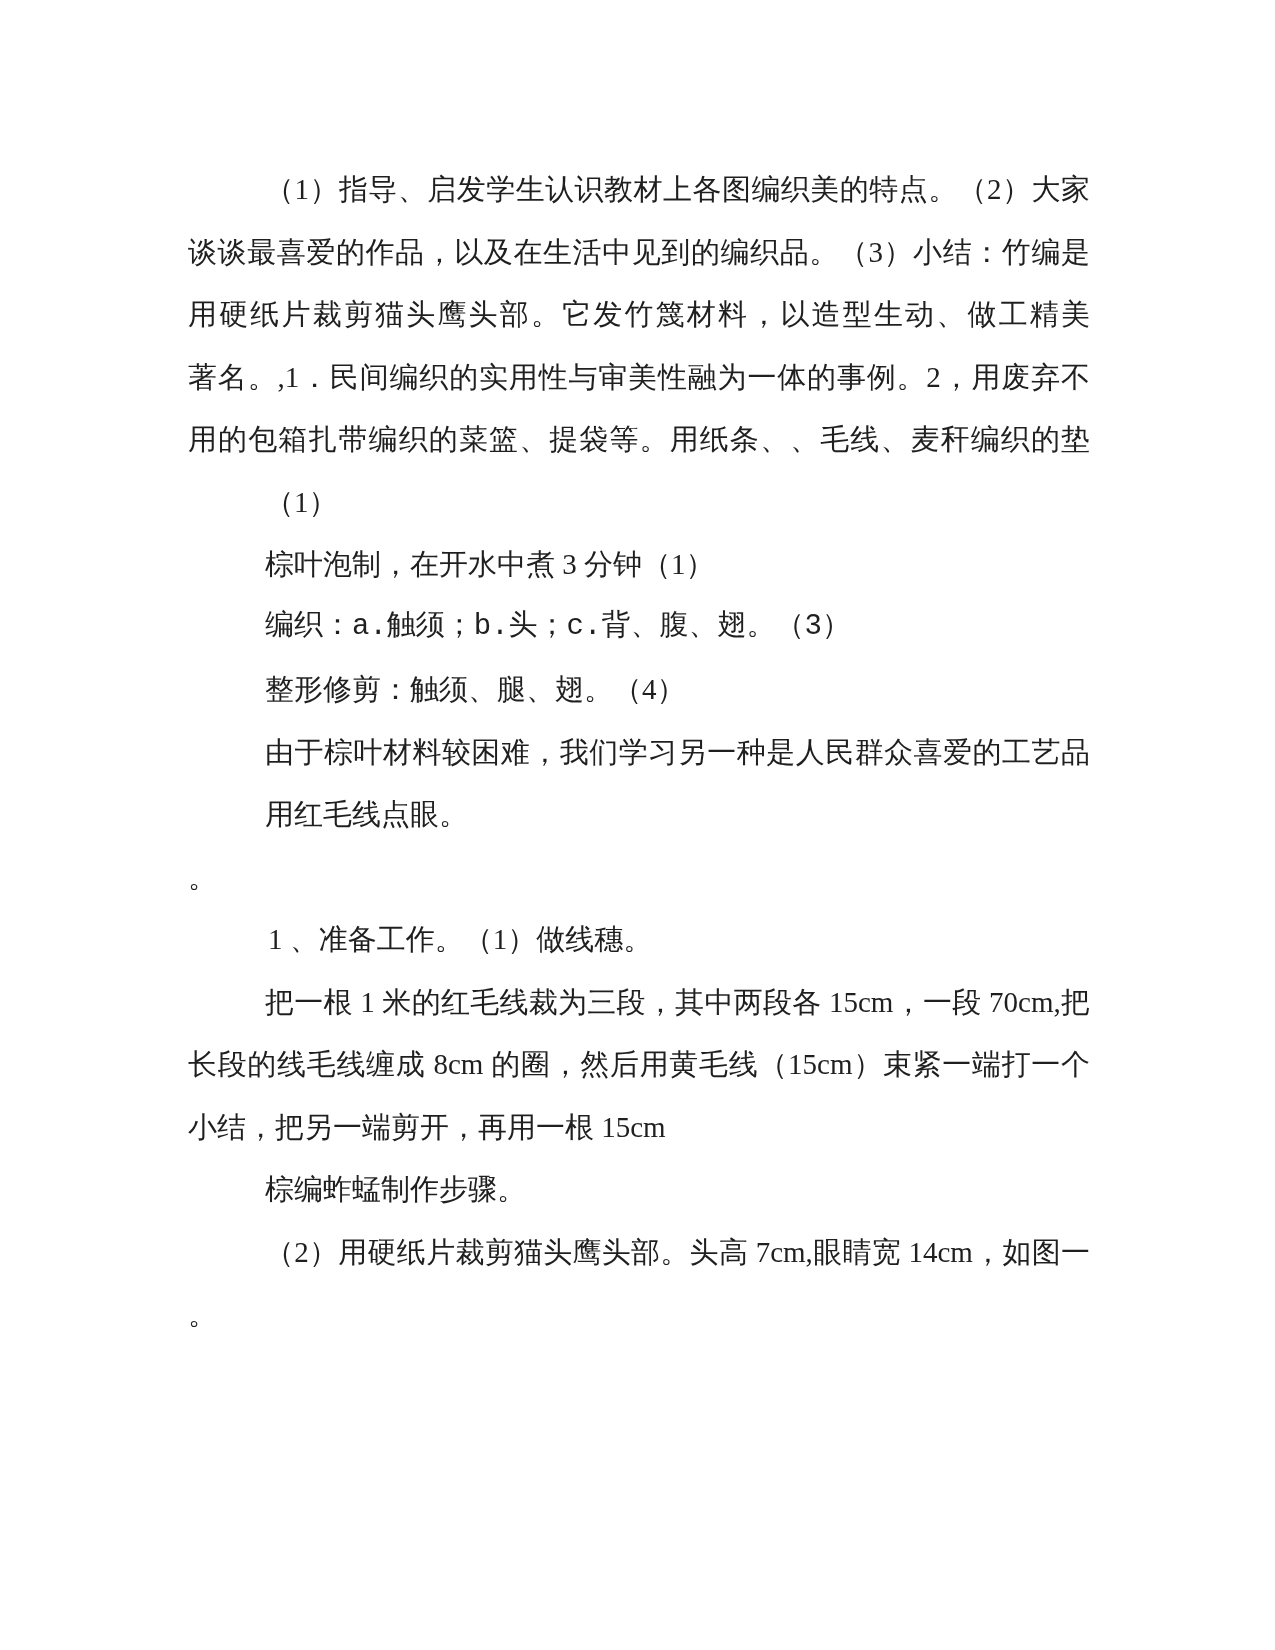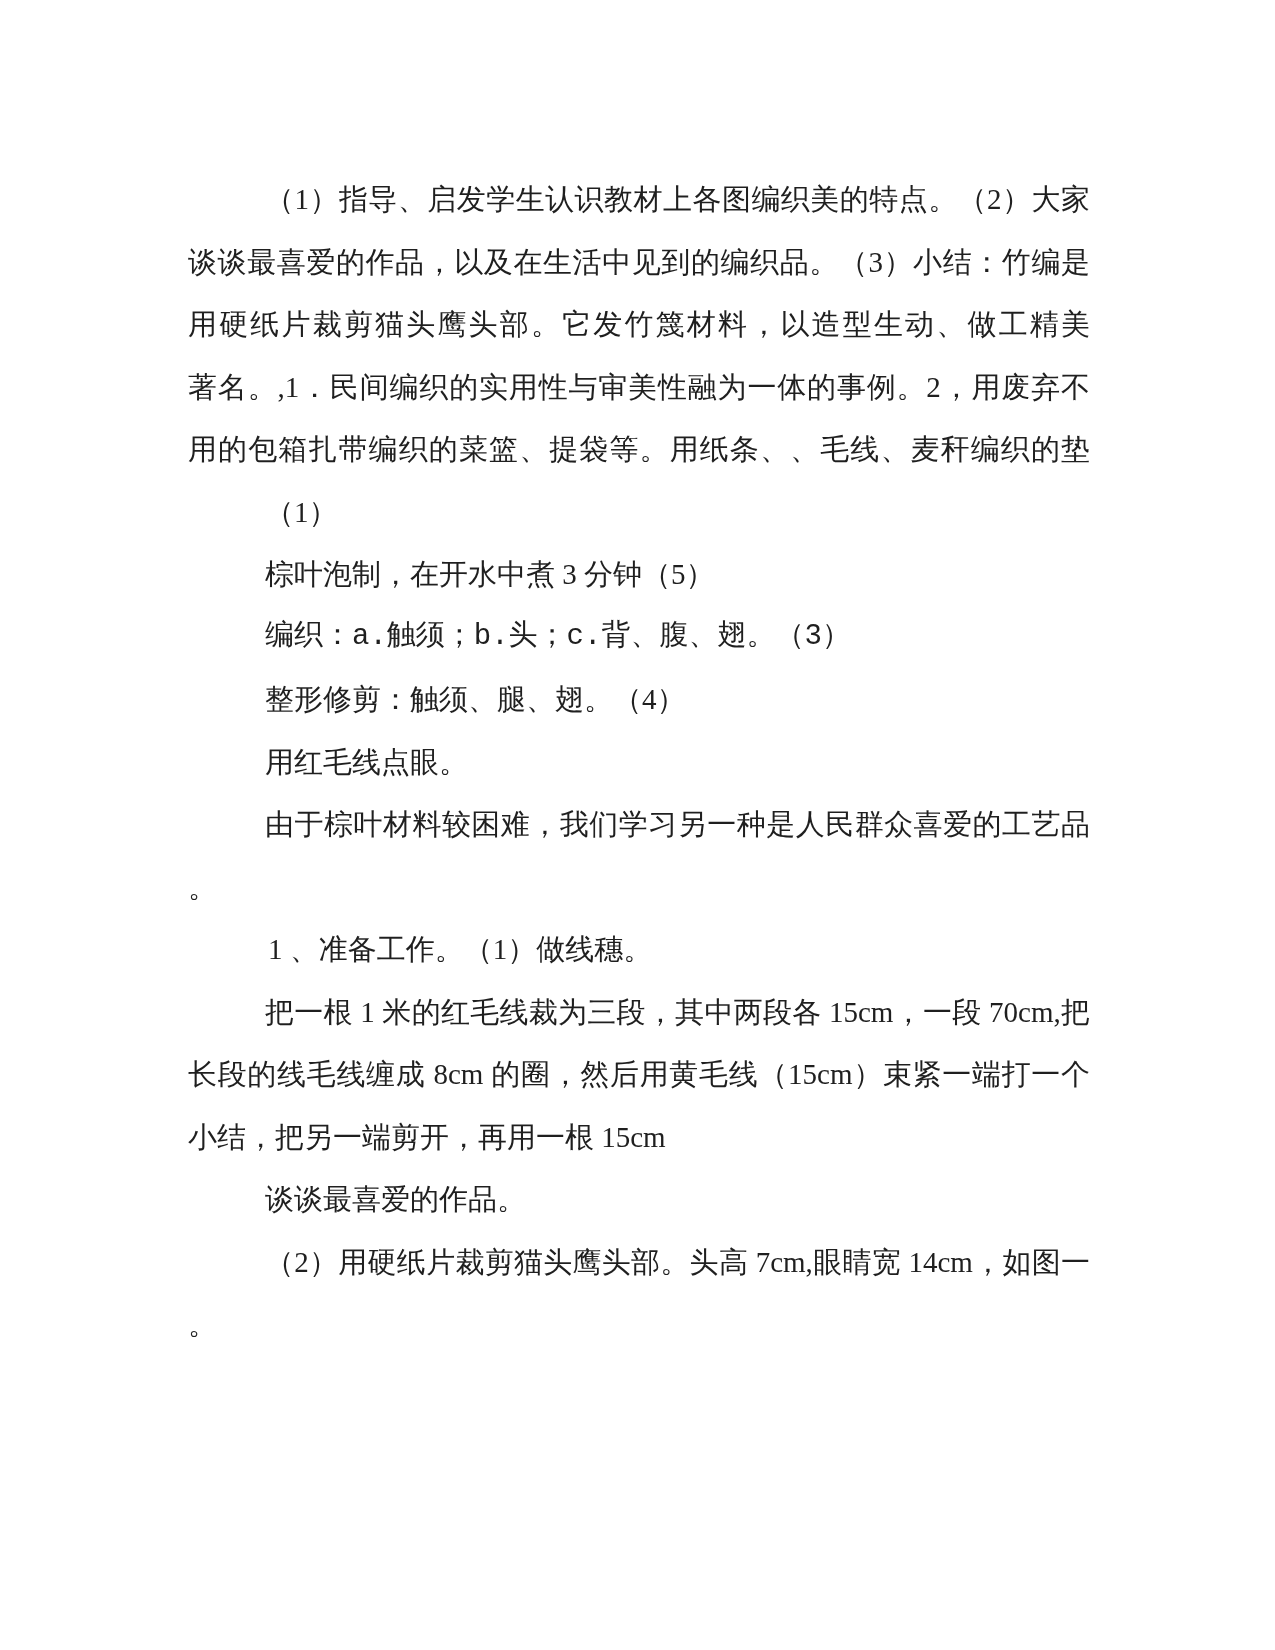--- a/index.html
+++ b/index.html
@@ -13,21 +13,21 @@
     height: 1650px;
     margin: 0 auto;
     background: #ffffff;
     overflow: hidden;
     font-family: "Liberation Serif", "DejaVu Serif", serif;
     color: #1f1f1f;
   }
   .textbody {
     position: absolute;
     left: 188px;
-    top: 168px;
+    top: 158px;
     width: 902px;
     font-size: 29px;
   }
   .line {
     box-sizing: border-box;
     height: 62.5px;
     line-height: 62.5px;
     white-space: pre;
     overflow: hidden;
   }
@@ -41,27 +41,27 @@
 <body style="background: rgb(255, 255, 255);">
 
 <div class="page" style="background: rgb(255, 255, 255); color: rgb(31, 31, 31);">
   <div class="textbody" id="textbody">
       <div class="line justify" style="padding-left: 77px;">（1）指导、启发学生认识教材上各图编织美的特点。（2）大家</div>
       <div class="line justify" style="padding-left: 0px;">谈谈最喜爱的作品，以及在生活中见到的编织品。（3）小结：竹编是</div>
       <div class="line justify" style="padding-left: 0px;">用硬纸片裁剪猫头鹰头部。它发竹篾材料，以造型生动、做工精美</div>
       <div class="line justify" style="padding-left: 0px;">著名。,1．民间编织的实用性与审美性融为一体的事例。2，用废弃不</div>
       <div class="line justify" style="padding-left: 0px;">用的包箱扎带编织的菜篮、提袋等。用纸条、、毛线、麦秆编织的垫</div>
       <div class="line" style="padding-left: 77px;">（1）</div>
-      <div class="line" style="padding-left: 77px;">棕叶泡制，在开水中煮 3 分钟（5）</div>
+      <div class="line" style="padding-left: 77px;">棕叶泡制，在开水中煮 3 分钟（1）</div>
       <div class="line" style="padding-left: 77px; font-family: Liberation Mono, monospace;">编织：a.触须；b.头；c.背、腹、翅。（3）</div>
       <div class="line" style="padding-left: 77px;">整形修剪：触须、腿、翅。（4）</div>
+      <div class="line justify" style="padding-left: 77px;">由于棕叶材料较困难，我们学习另一种是人民群众喜爱的工艺品</div>
       <div class="line" style="padding-left: 77px;">用红毛线点眼。</div>
-      <div class="line justify" style="padding-left: 77px;">由于棕叶材料较困难，我们学习另一种是人民群众喜爱的工艺品</div>
       <div class="line" style="padding-left: 0px;">。</div>
       <div class="line" style="padding-left: 80px; font-family: Liberation Serif, serif;">1 、准备工作。（1）做线穗。</div>
       <div class="line justify" style="padding-left: 77px;">把一根 1 米的红毛线裁为三段，其中两段各 15cm，一段 70cm,把</div>
       <div class="line justify" style="padding-left: 0px;">长段的线毛线缠成 8cm 的圈，然后用黄毛线（15cm）束紧一端打一个</div>
       <div class="line" style="padding-left: 0px;">小结，把另一端剪开，再用一根 15cm</div>
-      <div class="line" style="padding-left: 77px;">谈谈最喜爱的作品。</div>
+      <div class="line" style="padding-left: 77px;">棕编蚱蜢制作步骤。</div>
       <div class="line justify" style="padding-left: 77px;">（2）用硬纸片裁剪猫头鹰头部。头高 7cm,眼睛宽 14cm，如图一</div>
       <div class="line" style="padding-left: 0px;">。</div>
     </div>
 </div>
 
 </body></html>

